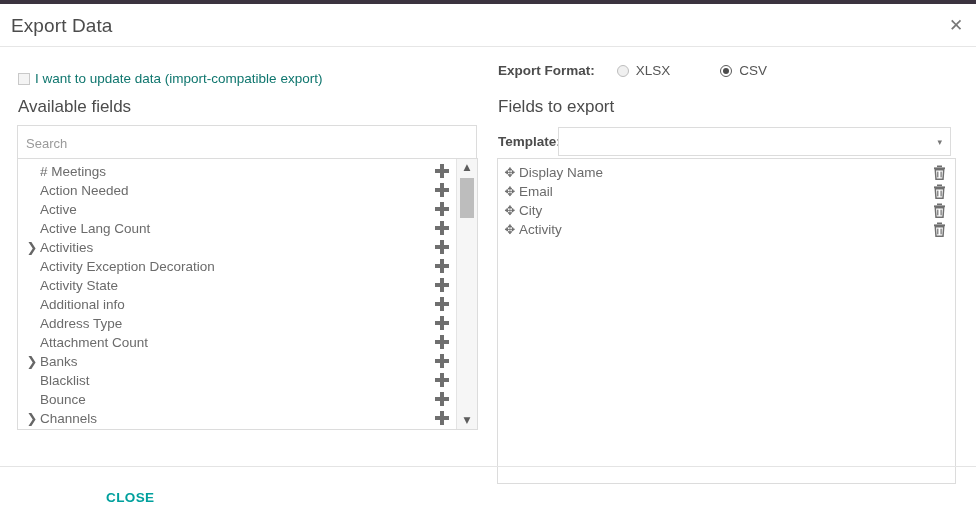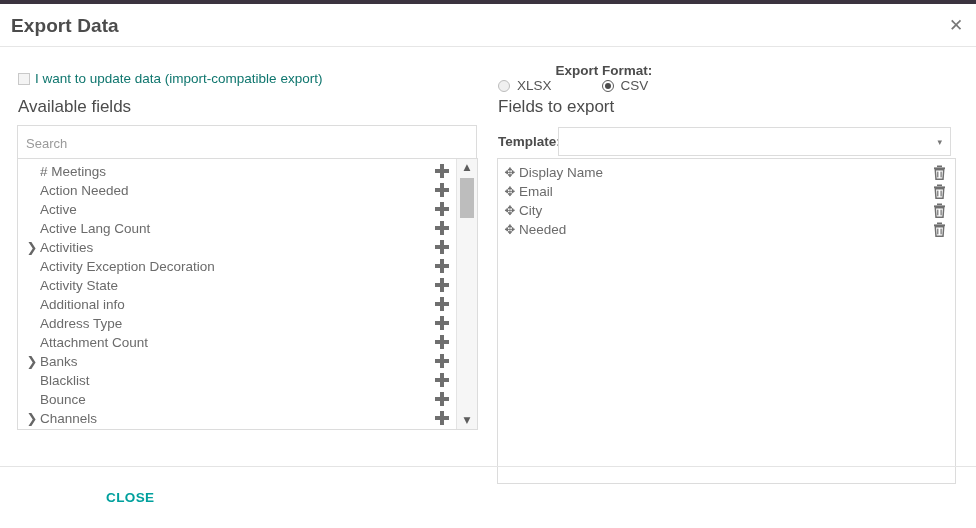--- a/index.html
+++ b/index.html
@@ -37,21 +37,21 @@
     position: relative;
     height: 43px;
     border-bottom: 1px solid #e6e6e6;
     box-sizing: border-box;
   }
   #dialog-title {
     position: absolute;
     left: 11px;
     top: 11px;
     font-size: 19px;
-    font-weight: 700;
+    font-weight: 400;
     color: #4c4c4c;
     letter-spacing: 0.1px;
   }
   #close-icon {
     position: absolute;
     right: 9px;
     top: 10px;
     width: 22px;
     height: 22px;
     line-height: 22px;
@@ -220,21 +220,20 @@
     cursor: pointer;
   }
 
   
   #export-format-row {
     position: absolute;
     left: 10px;
     top: 16px;
     display: flex;
     align-items: flex-end;
-    flex-direction: column;
   }
   #export-format-label {
     font-size: 13.5px;
     font-weight: bold;
     color: #4c4c4c;
     margin-right: 22px;
   }
   .radio-option {
     display: flex;
     align-items: center;
@@ -570,21 +569,21 @@
                 <rect x="4" y="0.5" width="5" height="1.6" fill="#6f6f6f"></rect>
                 <rect x="1" y="2.4" width="11" height="1.8" fill="#6f6f6f"></rect>
                 <path d="M2.3 4.8 h8.4 l-0.7 9.4 h-7 z" fill="none" stroke="#6f6f6f" stroke-width="1.5"></path>
                 <rect x="4.2" y="6.6" width="1.2" height="5.8" fill="#6f6f6f"></rect>
                 <rect x="7.5" y="6.6" width="1.2" height="5.8" fill="#6f6f6f"></rect>
               </svg>
             </span>
           </div>
           <div class="export-row">
             <span class="export-drag">✥</span>
-            <span class="export-label">Needed</span>
+            <span class="export-label">Activity</span>
             <span class="export-delete">
               <svg width="13" height="15" viewBox="0 0 13 15" xmlns="http://www.w3.org/2000/svg">
                 <rect x="4" y="0.5" width="5" height="1.6" fill="#6f6f6f"></rect>
                 <rect x="1" y="2.4" width="11" height="1.8" fill="#6f6f6f"></rect>
                 <path d="M2.3 4.8 h8.4 l-0.7 9.4 h-7 z" fill="none" stroke="#6f6f6f" stroke-width="1.5"></path>
                 <rect x="4.2" y="6.6" width="1.2" height="5.8" fill="#6f6f6f"></rect>
                 <rect x="7.5" y="6.6" width="1.2" height="5.8" fill="#6f6f6f"></rect>
               </svg>
             </span>
           </div>

